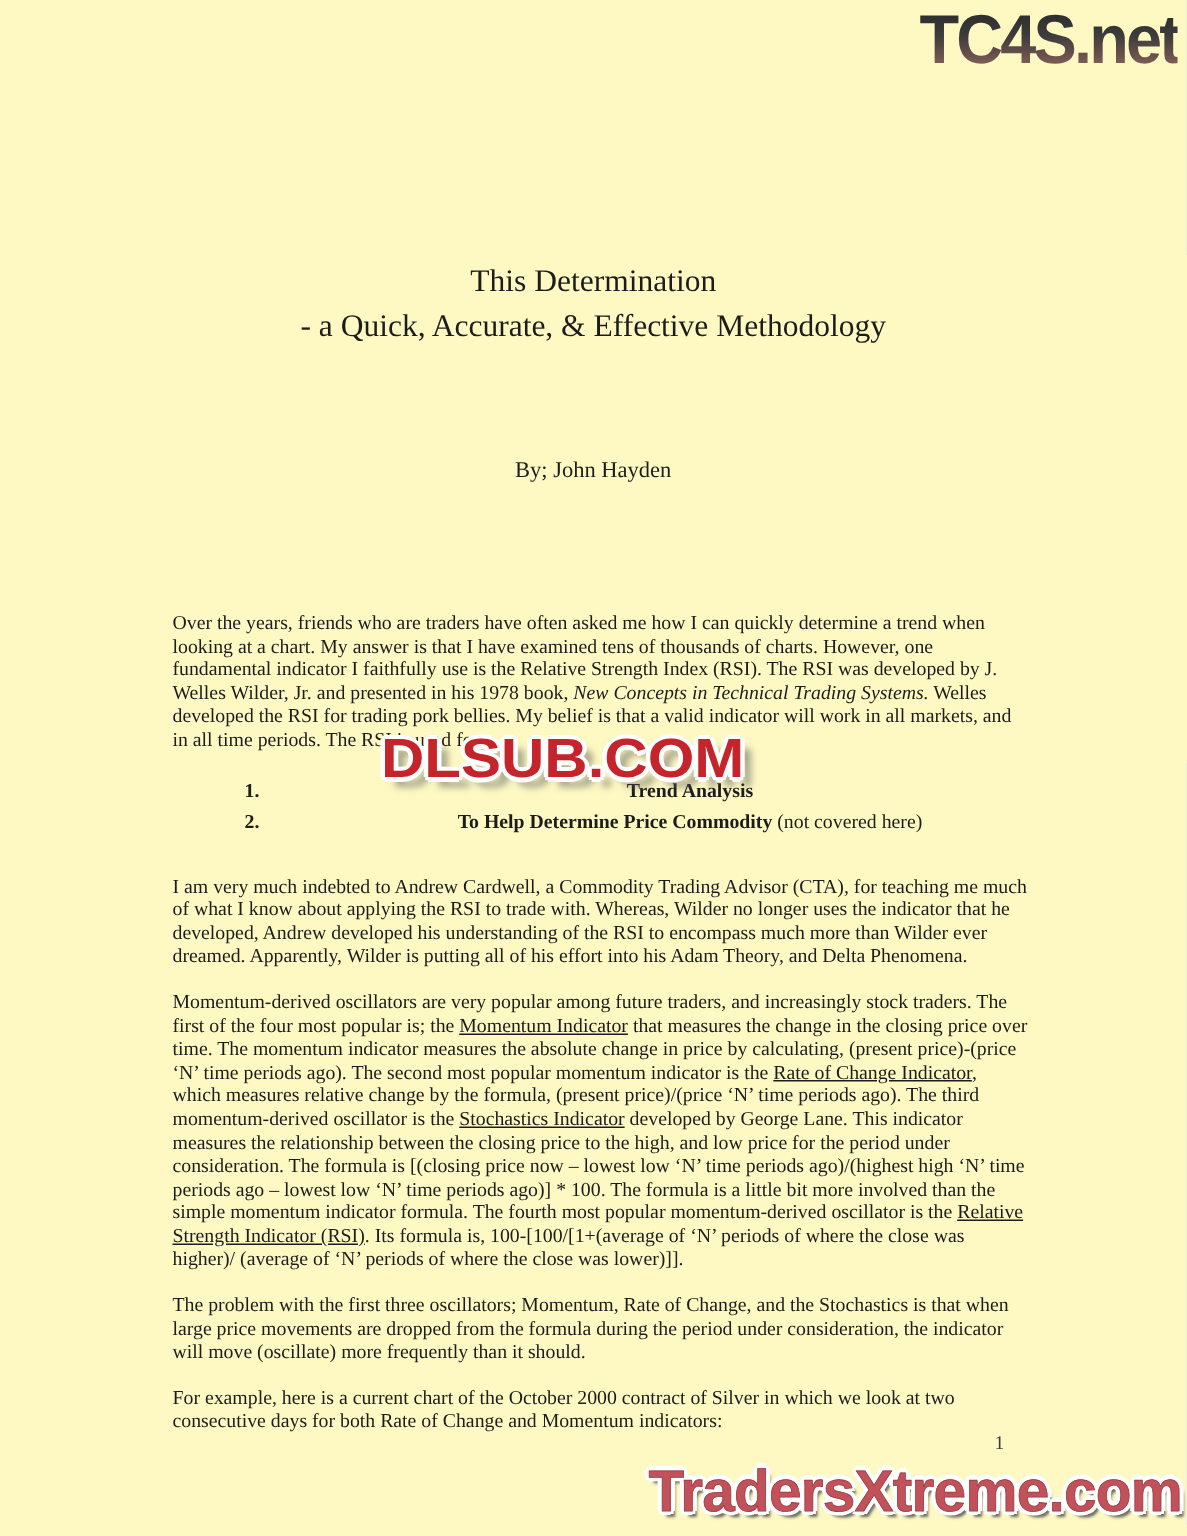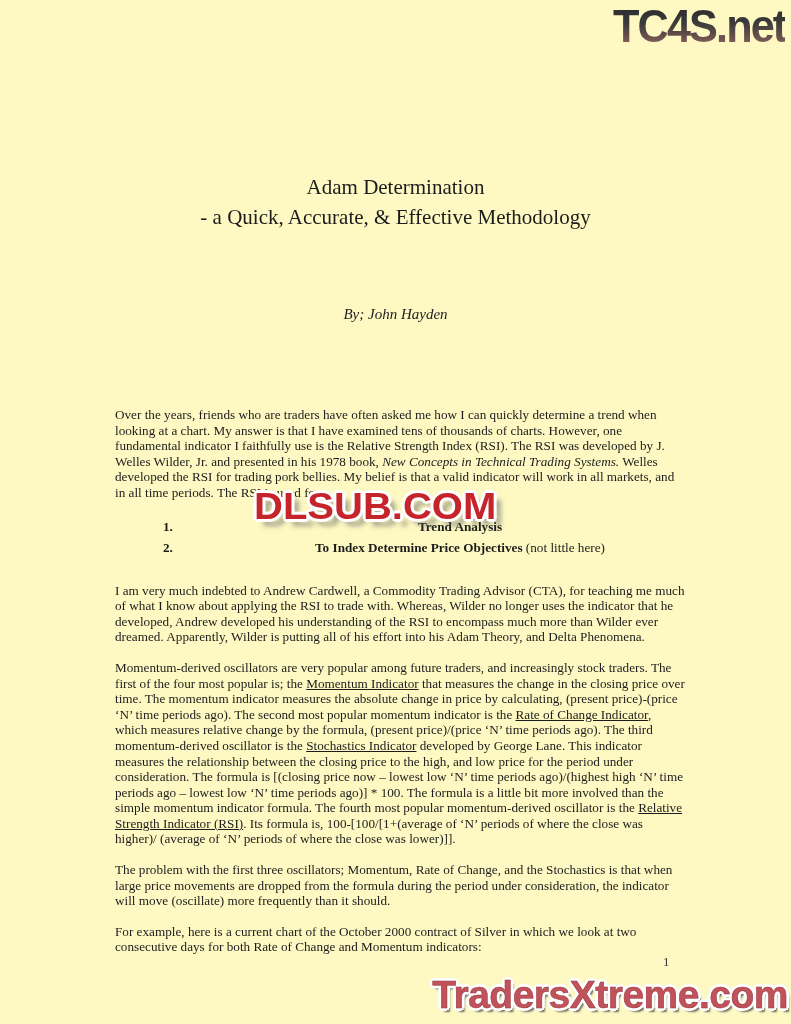--- a/index.html
+++ b/index.html
@@ -44,21 +44,20 @@
     font-size: 21px;
     line-height: 30px;
   }
   .byline {
     position: absolute;
     top: 306px;
     left: 0;
     width: 100%;
     text-align: center;
     font-size: 15px;
-    font-style: italic;
   }
 
   
   .body-text {
     position: absolute;
     top: 407px;
     left: 115px;
     width: 570px;
     font-size: 13.2px;
     line-height: 15.6px;
@@ -131,38 +130,38 @@
   }
 </style>
 </head>
 <body>
 
 <div class="page">
 
   <div class="tc4s-logo">TC4S.net</div>
 
   <div class="title-block">
-    <div>Adam Determination</div>
+    <div>This Determination</div>
     <div>- a Quick, Accurate, &amp; Effective Methodology</div>
   </div>
 
   <div class="byline">By; John Hayden</div>
 
   <div class="body-text">
 
     <p><span class="run-normal">Over the years, friends who are traders have often asked me how I can quickly determine a trend when looking at a chart. My answer is that I have examined tens of thousands of charts. However, one fundamental indicator I faithfully use is the Relative Strength Index (RSI). The RSI was developed by J. Welles Wilder, Jr. and presented in his 1978 book, </span><span class="run-italic">New Concepts in Technical Trading Systems.</span><span class="run-normal"> Welles developed the RSI for trading pork bellies. My belief is that a valid indicator will work in all markets, and in all time periods.  The RSI is used for:</span></p>
 
     <div class="num-list">
       <div class="list-row">
         <span class="list-num">1.</span>
         <span class="list-text"><span class="run-bold">Trend Analysis</span></span>
       </div>
       <div class="list-row">
         <span class="list-num">2.</span>
-        <span class="list-text"><span class="run-bold">To Index Determine Price Objectives</span><span class="run-normal"> (not little here)</span></span>
+        <span class="list-text"><span class="run-bold">To Help Determine Price Commodity</span><span class="run-normal"> (not covered here)</span></span>
       </div>
     </div>
 
     <p><span class="run-normal">I am very much indebted to Andrew Cardwell, a Commodity Trading Advisor (CTA), for teaching me much of what I know about applying the RSI to trade with. Whereas, Wilder no longer uses the indicator that he developed, Andrew developed his understanding of the RSI to encompass much more than Wilder ever dreamed. Apparently, Wilder is putting all of his effort into his Adam Theory, and Delta Phenomena.</span></p>
 
     <p><span class="run-normal">Momentum-derived oscillators are very popular among future traders, and increasingly stock traders. The first of the four most popular is; the </span><span class="run-underline">Momentum Indicator</span><span class="run-normal"> that measures the change in the closing price over time. The momentum indicator measures the absolute change in price by calculating,  (present price)-(price ‘N’ time periods ago). The second most popular momentum indicator is the </span><span class="run-underline">Rate of Change Indicator</span><span class="run-normal">, which measures relative change by the formula, (present price)/(price ‘N’ time periods ago). The third momentum-derived oscillator is the </span><span class="run-underline">Stochastics Indicator</span><span class="run-normal"> developed by George Lane. This indicator measures the relationship between the closing price to the high, and low price for the period under consideration. The formula is [(closing price now – lowest low ‘N’ time periods ago)/(highest high ‘N’ time periods ago – lowest low ‘N’ time periods ago)] * 100. The formula is a little bit more involved than the simple momentum indicator formula. The fourth most popular momentum-derived oscillator is the </span><span class="run-underline">Relative Strength Indicator (RSI)</span><span class="run-normal">. Its formula is, 100-[100/[1+(average of ‘N’ periods of where the close was higher)/ (average of ‘N’ periods of where the close was lower)]].</span></p>
 
     <p><span class="run-normal">The problem with the first three oscillators; Momentum, Rate of Change, and the Stochastics is that when large price movements are dropped from the formula during the period under consideration, the indicator will move (oscillate) more frequently than it should.</span></p>
 
     <p><span class="run-normal">For example, here is a current chart of the October 2000 contract of Silver in which we look at two consecutive days for both Rate of Change and Momentum indicators:</span></p>

